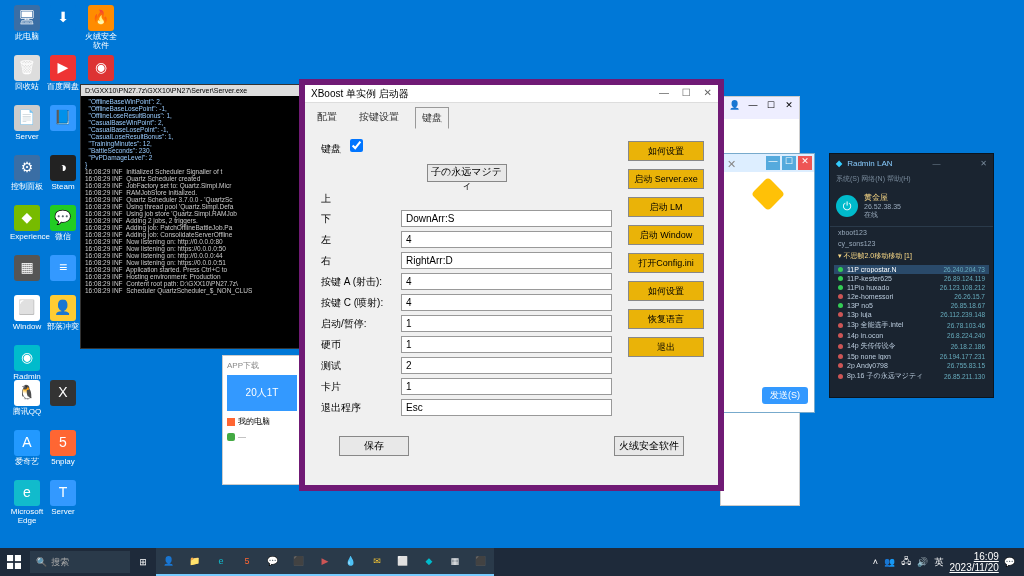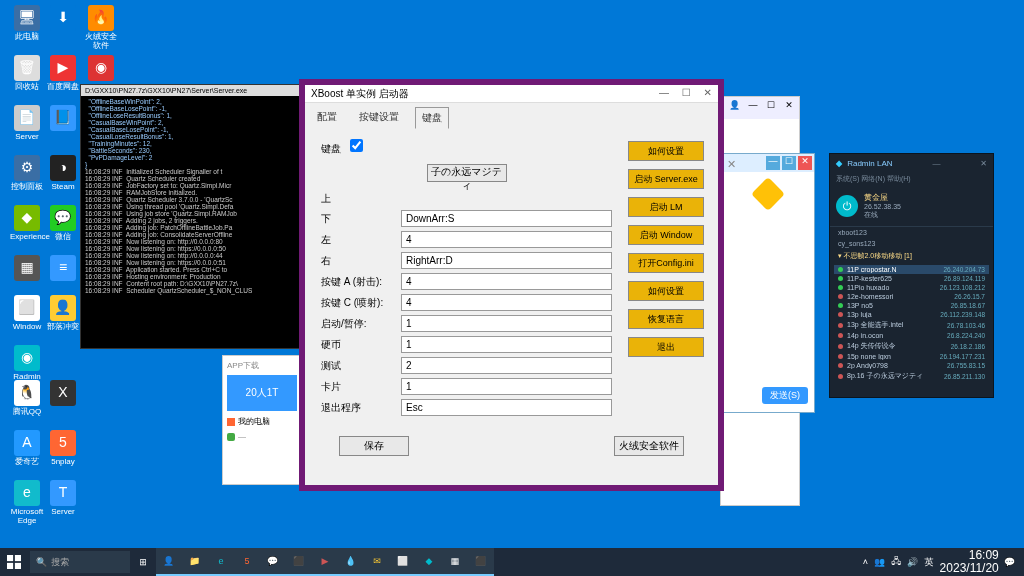--- a/index.html
+++ b/index.html
@@ -72,21 +72,21 @@
 .radmin .sel .n { color:#fff; }
 
 
 .taskbar { position:absolute; bottom:0; left:0; width:100%; height:28px; background:#1e2a3a; display:flex; align-items:center; color:#fff; font-size:9px; }
 .taskbar .start { width:28px; height:28px; display:flex; align-items:center; justify-content:center; }
 .taskbar .start svg { width:14px; height:14px; }
 .taskbar .search { display:flex; align-items:center; background:#2a3a4a; height:22px; width:100px; padding:0 6px; gap:4px; margin-left:2px; }
 .taskbar .tbicon { width:26px; height:28px; display:flex; align-items:center; justify-content:center; }
 .taskbar .tbicon.active { border-bottom:2px solid #7cf; background:#2a3a4a; }
 .taskbar .tray { margin-left:auto; display:flex; align-items:center; gap:6px; padding:0 8px; }
-.taskbar .clock { text-align:right; line-height:1.1; font-size:12px; }
+.taskbar .clock { text-align:right; line-height:1.1; font-size:10px;text-decoration:underline; }
 </style>
 </head>
 <body>
 
 <div class="desktop" id="desktop">
     <div class="dicon" style="left: 10px; top: 5px;">
       <div class="ibox" style="background:#3a6ea5">🖥</div>
       <div>此电脑</div>
     </div>
     <div class="dicon" style="left: 46px; top: 5px;">

